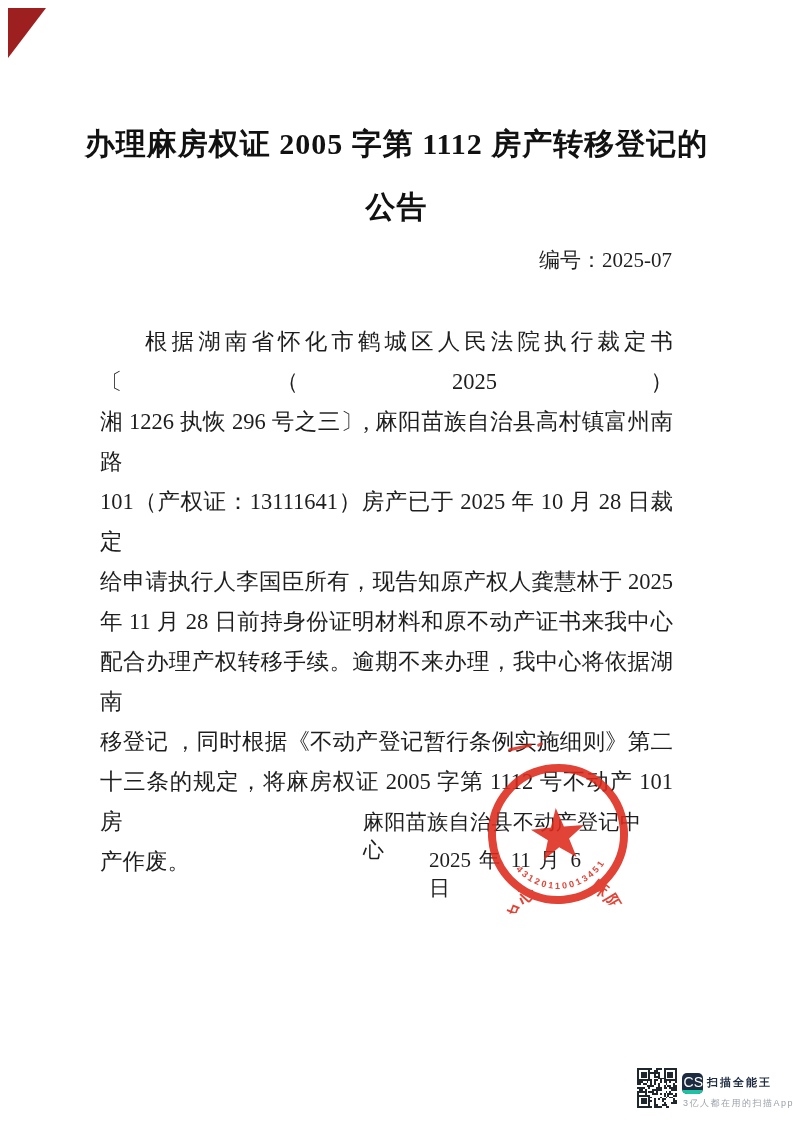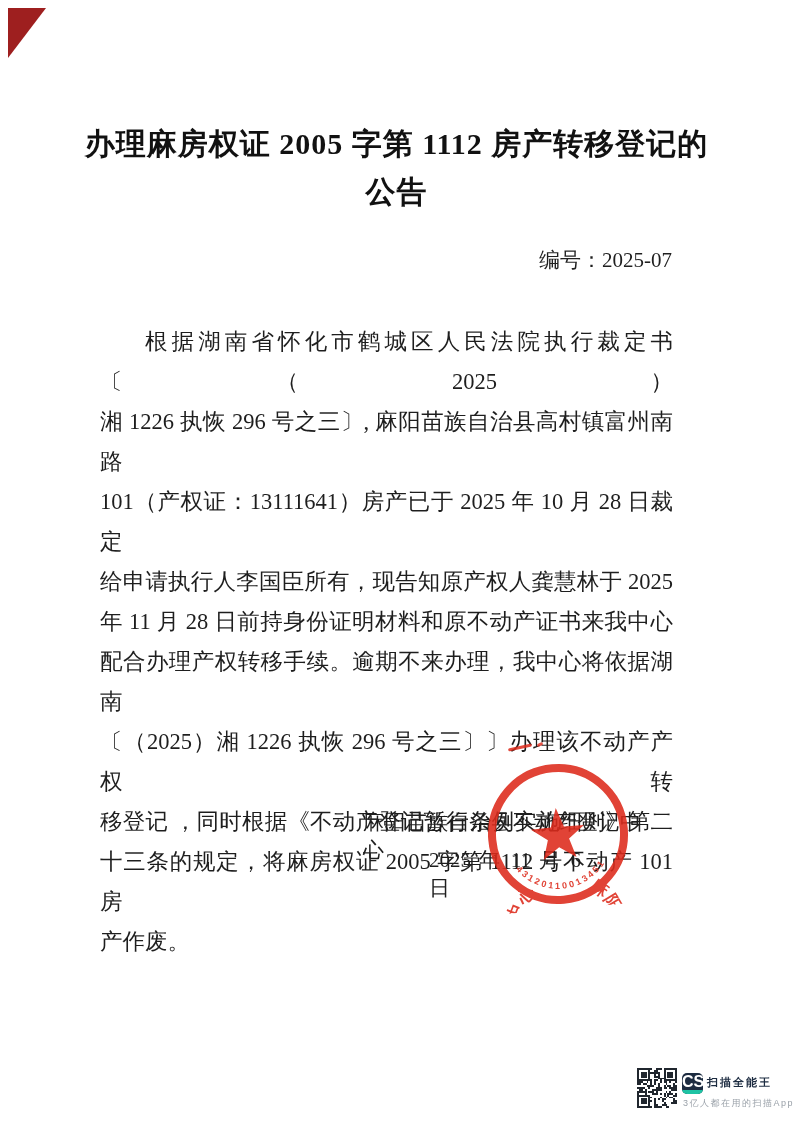--- a/index.html
+++ b/index.html
@@ -11,21 +11,21 @@
   .corner-mark{
     position:absolute;left:8px;top:8px;width:38px;height:50px;
     background:var(--corner-color,#9e1f1f);
     clip-path:polygon(0 0,100% 0,0 100%);
   }
   
   .title{
     position:absolute;top:126px;left:0;width:100%;text-align:center;
     font-weight:bold;font-size:30px;color:#111;letter-spacing:1px;line-height:36px;
   }
-  .title-line2{margin-top:14px;font-family:Liberation Mono, monospace;}
+  .title-line2{margin-top:27px;}
   
   .doc-number{position:absolute;top:246px;right:121px;font-size:21px;color:#1f1f1f;}
   
   .body{
     position:absolute;top:322px;left:100px;width:573px;
     font-size:22.5px;line-height:40px;color:#1e1e1e;
   }
   .body-line{text-align:justify;text-align-last:justify;}
   .body-line:first-child{text-indent:2em;}
   .body-line.last{text-align-last:left;}
@@ -61,21 +61,21 @@
   .qr{
     position:absolute;left:637px;top:1068px;width:40px;height:40px;
     display:grid;grid-template-columns:repeat(21,1fr);grid-template-rows:repeat(21,1fr);
   }
   .qr div.on{background:#20262e;}
   .cs-logo{
     position:absolute;left:682px;top:1073px;width:21px;height:21px;border-radius:5px;
     background:var(--navy,#1c2b40);overflow:hidden;
   }
   .cs-logo .txt{
-    color:#fff;font-size:16px;font-weight:bold;text-align:left;line-height:18px;
+    color:#fff;font-size:14px;font-weight:normal;text-align:right;line-height:18px;
     font-family:"Liberation Sans","DejaVu Sans",sans-serif;
   }
   .cs-strip{position:absolute;bottom:0;left:0;right:0;height:4px;background:var(--teal,#1ec3a4);}
   .wm-name{
     position:absolute;left:707px;top:1075px;font-size:11px;font-weight:bold;
     color:var(--navy,#1c2b40);letter-spacing:2px;
     font-family:"Liberation Sans","DejaVu Sans",sans-serif;white-space:nowrap;
   }
   .wm-tagline{
     position:absolute;left:683px;top:1097px;font-size:9px;color:var(--wm-gray,#9aa1a9);
@@ -96,21 +96,20 @@
 
   <div class="doc-number">编号：2025-07</div>
 
   <div class="body">
       <div class="body-line">根据湖南省怀化市鹤城区人民法院执行裁定书〔（2025）</div>
       <div class="body-line">湘 1226 执恢 296 号之三〕, 麻阳苗族自治县高村镇富州南路</div>
       <div class="body-line">101（产权证：13111641）房产已于 2025 年 10 月 28 日裁定</div>
       <div class="body-line">给申请执行人李国臣所有，现告知原产权人龚慧林于 2025</div>
       <div class="body-line">年 11 月 28 日前持身份证明材料和原不动产证书来我中心</div>
       <div class="body-line">配合办理产权转移手续。逾期不来办理，我中心将依据湖南</div>
-      <div class="body-line">〔（2025）湘 1226 执恢 296 号之三〕〕办理该不动产产权转</div>
       <div class="body-line">移登记 ，同时根据《不动产登记暂行条例实施细则》第二</div>
       <div class="body-line">十三条的规定，将麻房权证 2005 字第 1112 号不动产 101 房</div>
       <div class="body-line last">产作废。</div>
     </div>
 
   <div class="signature">麻阳苗族自治县不动产登记中心</div>
   <div class="sig-date">2025 年 11 月 6 日</div>
 
   <div class="pen-stroke"></div>
   <div class="pen-dot"></div>

